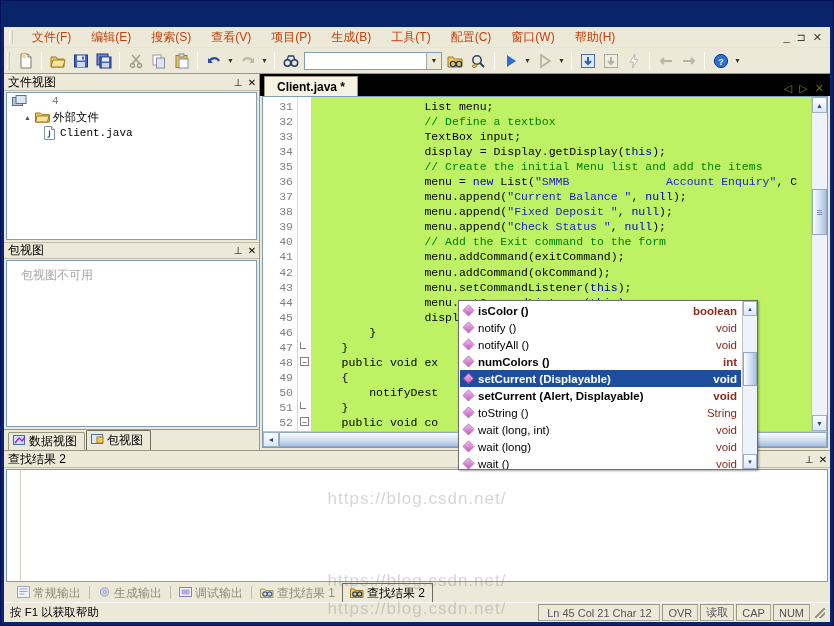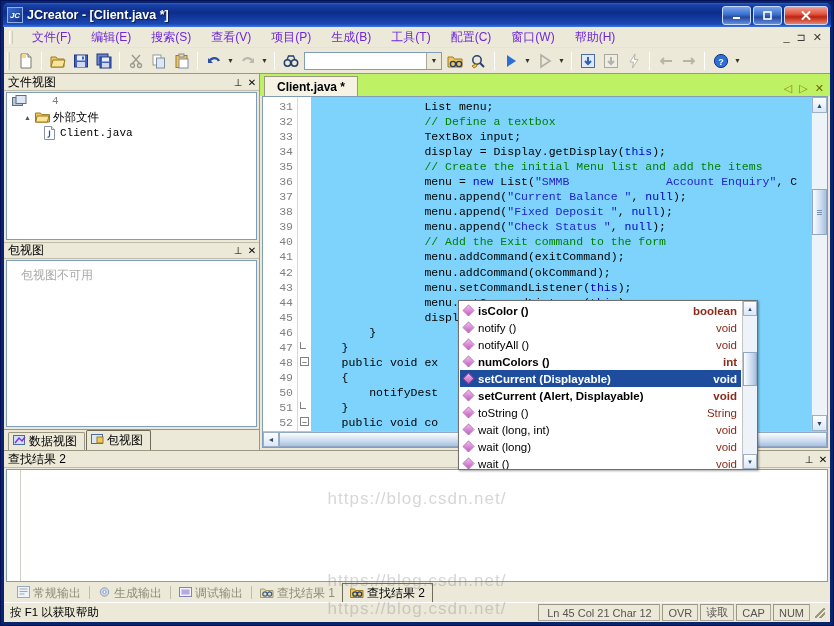--- a/index.html
+++ b/index.html
@@ -67,21 +67,21 @@
     background: #ece9d8;
     padding-left: 18px; position: relative;
     border-bottom: 1px solid #e6e3d3;
   }
   .menubar::before {
     content:""; position:absolute; left:5px; top:4px; width:3px; height:13px;
     background: linear-gradient(90deg,#fff,#c8c4ac);
     border-left: 1px solid #fff;
   }
   .menu-item {
-    padding: 16px 10px; font-size: 12px; color: #6d28d9; white-space: nowrap;
+    padding: 16px 10px; font-size: 12px; color: #c2410c; white-space: nowrap;
   }
   .menu-right {
     margin-left: auto; display: flex; align-items: center; gap: 7px; padding-right: 8px;
     color: #3a3a3a;
   }
   .mini-ico { font-size: 11px; line-height: 1; cursor: default; }
 
   
   .toolbar {
     height: 26px; display: flex; align-items: center;
@@ -154,37 +154,37 @@
     background:#ece9d8;
     border:1px solid #9a9782; border-bottom:none;
     border-radius:2px 2px 0 0;
   }
   .dock-tab.active { background:#ece9d8; height:20px; font-weight:normal; border-color:#6f6c5a;}
 
   
   .editor-area { flex:1; display:flex; flex-direction:column; min-width:0; background:#ece9d8; }
   .editor-tabrow {
     height: 22px; display:flex; align-items:flex-end;
-    background:#bef264; padding-left:4px; position:relative;
+    background:#000000; padding-left:4px; position:relative;
   }
   .file-tab {
     height:20px; padding:0 12px;
     display:flex; align-items:center;
     font-size:12px; font-weight:bold; color:#000;
     background:#f6f3e4;
     border:1px solid #9a9782; border-bottom:none;
   }
   .tabrow-right { margin-left:auto; display:flex; align-items:center; gap:7px; padding:0 6px 2px 0; color:#8a8000;}
   .editor-frame {
     flex:1; margin:0 2px 2px 2px;
     border:1px solid #7f9db9; background:#fff;
     display:flex; flex-direction:column; min-height:0; position:relative; overflow:hidden;
   }
   .editor-scrollwrap { flex:1; display:flex; min-height:0; }
-  .code-pane { flex:1; display:flex; min-width:0; position:relative; background:#7dd3fc; overflow:hidden;}
+  .code-pane { flex:1; display:flex; min-width:0; position:relative; background:#bef264; overflow:hidden;}
   .gutter {
     width:34px; flex:none; background:#fff;
     font-family:"Liberation Mono", monospace; font-size:11.5px;
     color:#808080; text-align:right; padding-right:4px; padding-top:2px;
     user-select:none;
   }
   .foldcol {
     width:14px; flex:none; background:#fff; padding-top:2px; position:relative;
     border-left:1px solid #d8d8d8;
   }
@@ -323,41 +323,20 @@
     position:absolute; left:0; right:0; text-align:center;
     color:rgba(120,120,130,.30); font-size:17px; letter-spacing:1px; pointer-events:none;
     font-family:"Liberation Sans", sans-serif;
   }
 </style>
 </head>
 <body>
 
 <div id="app">
 
-  <div class="titlebar">
-    <div class="title-logo">JC</div>
-    <div class="title-text">JCreator - [Client.java *]</div>
-    <div class="title-buttons">
-      <div class="tbtn">
-        <svg width="11" height="11" viewBox="0 0 11 11">
-            <rect x="2" y="7" width="7" height="2" fill="#fff"></rect>
-          </svg>
-      </div>
-      <div class="tbtn">
-        <svg width="11" height="11" viewBox="0 0 11 11">
-            <rect x="2" y="2" width="7" height="7" fill="none" stroke="#fff" stroke-width="1.6"></rect>
-          </svg>
-      </div>
-      <div class="tbtn close">
-        <svg width="12" height="11" viewBox="0 0 12 11">
-            <path d="M2.5 2 L9.5 9 M9.5 2 L2.5 9" stroke="#fff" stroke-width="2" stroke-linecap="round"></path>
-          </svg>
-      </div>
-    </div>
-  </div>
 
   <div class="client">
 
     <div class="menubar">
       <div class="menu-item">文件(F)</div>
       <div class="menu-item">编辑(E)</div>
       <div class="menu-item">搜索(S)</div>
       <div class="menu-item">查看(V)</div>
       <div class="menu-item">项目(P)</div>
       <div class="menu-item">生成(B)</div>

